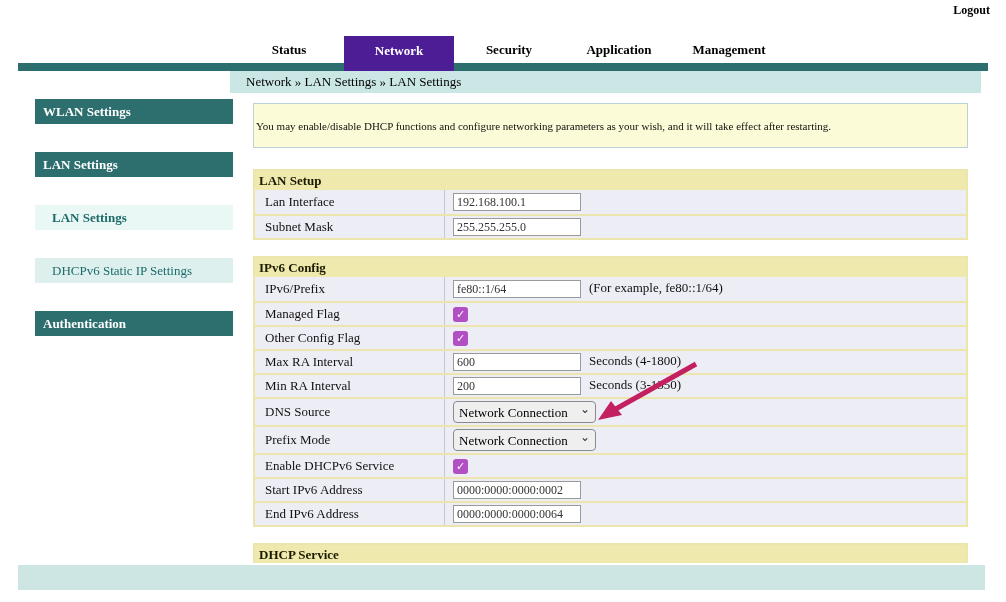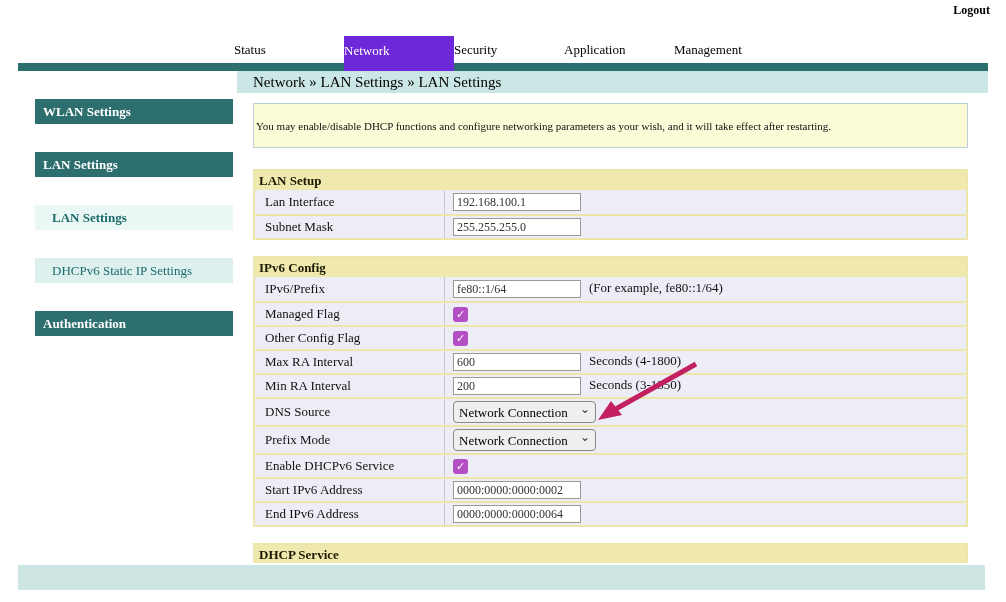--- a/index.html
+++ b/index.html
@@ -4,36 +4,36 @@
 <style>
   * { margin:0; padding:0; box-sizing:border-box; }
   html,body { width:1006px; height:602px; background:#fff; overflow:hidden;
               font-family:"Liberation Serif","DejaVu Serif",serif; }
   .stage { position:relative; width:1006px; height:602px; background:#fff; }
 
   
   .logout { position:absolute; top:3px; right:16px; font-size:12px; font-weight:bold; color:#000; cursor:pointer; }
 
   .tabs { position:absolute; left:234px; top:36px; display:flex; z-index:3; }
-  .tab { width:110px; height:28px; line-height:28px; text-align:left;
-         font-size:13px; font-weight:normal; color:#000; cursor:pointer; }
-  .tab.active { background:#6d28d9; color:#fff; height:35px; line-height:30px; }
+  .tab { width:110px; height:28px; line-height:28px; text-align:center;
+         font-size:13px; font-weight:bold; color:#000; cursor:pointer; }
+  .tab.active { background:#4c1d95; color:#fff; height:35px; line-height:30px; }
 
   .tealbar { position:absolute; left:18px; top:63px; width:970px; height:8px; background:#2d6e6e; z-index:2; }
 
   
   .sidebar { position:absolute; left:35px; top:71px; width:198px; }
   .side-item { height:25px; line-height:25px; margin-bottom:1px; font-size:13px; cursor:pointer;margin-top:28px; }
   .side-item.hdr { background:#2d6e6e; color:#fff; font-weight:bold; padding-left:8px; }
   .side-item.sub { background:#ddf0ee; color:#1e6b6b; padding-left:17px; }
   .side-item.sub.selected { background:#e9f7f5; font-weight:bold; }
 
   
-  .breadcrumb { position:absolute; left:237px; top:71px; width:751px; height:22px;
-                background:#cbe7e5; line-height:22px; padding-left:16px; font-size:15px; color:#000; }
+  .breadcrumb { position:absolute; left:230px; top:71px; width:751px; height:22px;
+                background:#cbe7e5; line-height:22px; padding-left:16px; font-size:13px; color:#000; }
 
   
   .content { position:absolute; left:253px; top:103px; width:715px; }
   .notice { height:45px; background:#fcfbd7; border:1px solid #bcd0da;
             display:flex; align-items:center; padding-left:2px; font-size:11px; color:#111; }
 
   .ftable { border:2px solid #ece6ad; }
   .ftable.first { margin-top:21px; }
   .ftable.second { margin-top:16px; }
   .sec-header { height:19px; line-height:19px; background:#efe9ad; font-size:13px;

